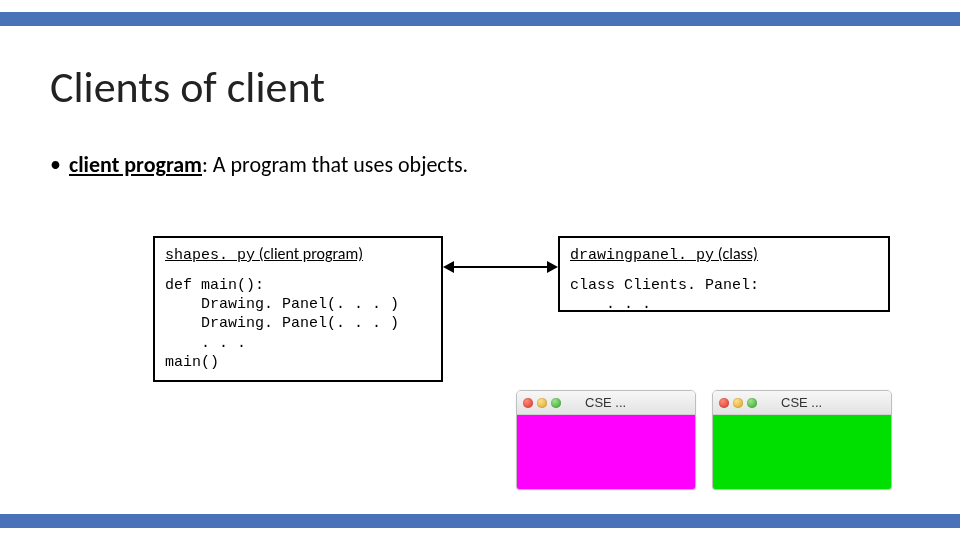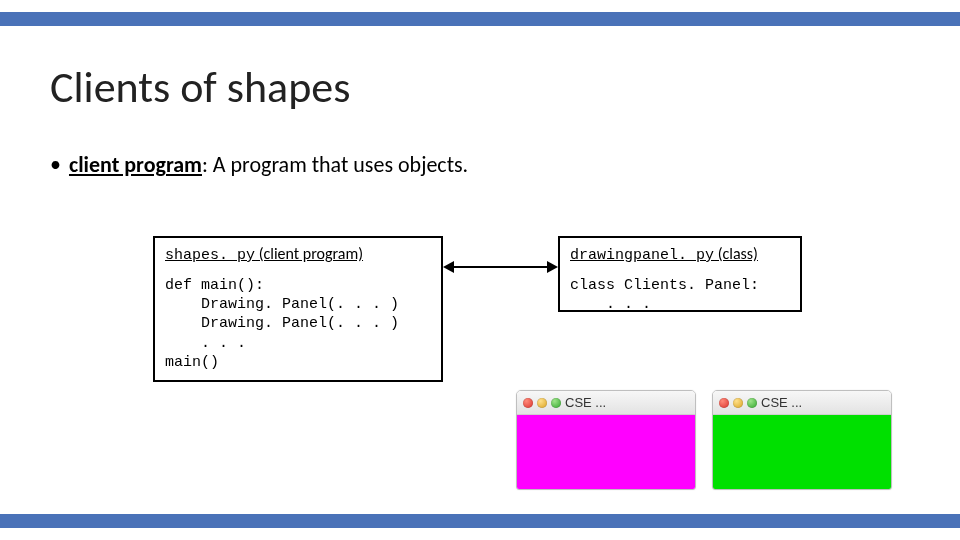--- a/index.html
+++ b/index.html
@@ -14,50 +14,50 @@
   .b2 { margin-left: 42px; font-size: 21px; }
   .bold { font-weight: 700; }
   .mono { font-family: "Courier New", monospace; }
   .under { text-decoration: underline; }
   .boxes { position: absolute; left: 153px; top: 236px; right: 60px; height: 140px; }
   .codebox { position: absolute; border: 2px solid #000; padding: 6px 10px 8px 10px; background: #fff; }
   .codebox .fn { font-family: "Courier New", monospace; text-decoration: underline; font-size: 15px; }
   .codebox .lbl { font-size: 16px; text-decoration: underline; }
   .codebox pre { font-family: "Courier New", monospace; font-size: 15px; line-height: 1.28; margin-top: 12px; white-space: pre; }
   .box-left { left: 0; top: 0; width: 290px; }
-  .box-right { left: 405px; top: 0; width: 244px; height: 76px; }
+  .box-right { left: 405px; top: 0; width: 332px; height: 76px; }
   
   .arrow { position: absolute; left: 292px; top: 30px; width: 111px; height: 2px; background: #000; }
   .arrow::before, .arrow::after { content: ""; position: absolute; top: -5px; width: 0; height: 0; border-top: 6px solid transparent; border-bottom: 6px solid transparent; }
   .arrow::before { left: -2px; border-right: 11px solid #000; }
   .arrow::after  { right: -2px; border-left: 11px solid #000; }
   
   .mini-area { position: absolute; right: 64px; bottom: 40px; width: 380px; height: 110px; }
   .mini { position: absolute; top: 0; width: 180px; height: 100px; border: 1px solid #bfbfbf; border-radius: 5px 5px 3px 3px; background: #fff; overflow: hidden; box-shadow: 0 0 0 1px rgba(0,0,0,0.02); }
-  .mini .tb { height: 24px; background: linear-gradient(#f7f7f7,#e3e3e3); border-bottom: 1px solid #cfcfcf; display: flex; align-items: center; padding: 0 6px; gap: 0; }
+  .mini .tb { height: 24px; background: linear-gradient(#f7f7f7,#e3e3e3); border-bottom: 1px solid #cfcfcf; display: flex; align-items: center; padding: 0 6px; gap: 20px; }
   .traffic { display: flex; gap: 4px; }
   .dotc { width: 10px; height: 10px; border-radius: 50%; box-shadow: inset 0 0 1px rgba(0,0,0,.4); }
   .dr { background: radial-gradient(circle at 35% 30%, #ff8a7a, #d9302a); }
   .dy { background: radial-gradient(circle at 35% 30%, #ffe08a, #d9a11f); }
   .dg { background: radial-gradient(circle at 35% 30%, #9ee48a, #2fa52a); }
   .mini .tt { font-size: 13px; color: #333; margin-left: 4px; font-family: "Lucida Grande", Arial, sans-serif; }
   .mini .body { position: absolute; left: 0; right: 0; top: 24px; bottom: 0; }
   .mini1 { left: 0; }
   .mini2 { left: 196px; }
   .mini1 .body { background: #ff00ff; }
   .mini2 .body { background: #00e000; }
 </style>
 </head>
 <body>
 
 <div class="slide">
   <div class="bar-top"></div>
   <div class="bar-bot"></div>
 
-  <div class="title">Clients of shapes</div>
+  <div class="title">Clients of client</div>
 
   <div class="bullets">
     <div class="b1">
       <span class="dot">•</span>
       <span class="bold under">client program</span><span>: A program that uses objects.</span>
     </div>
   </div>
 
   <div class="boxes">
     <div class="codebox box-left">

